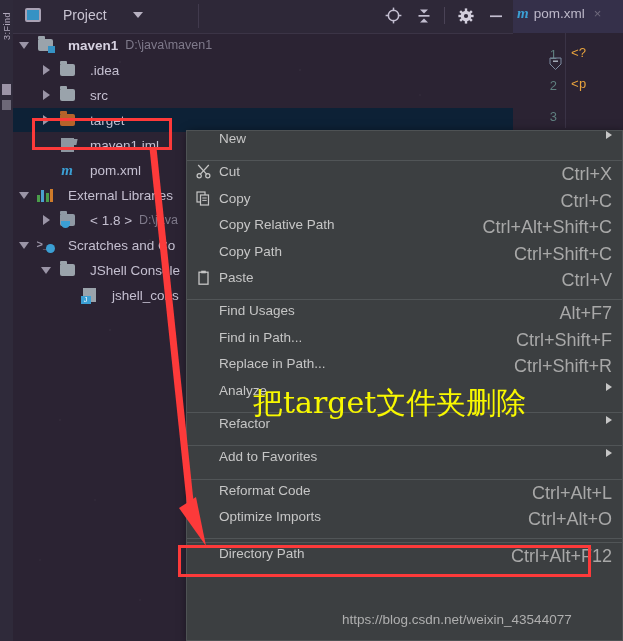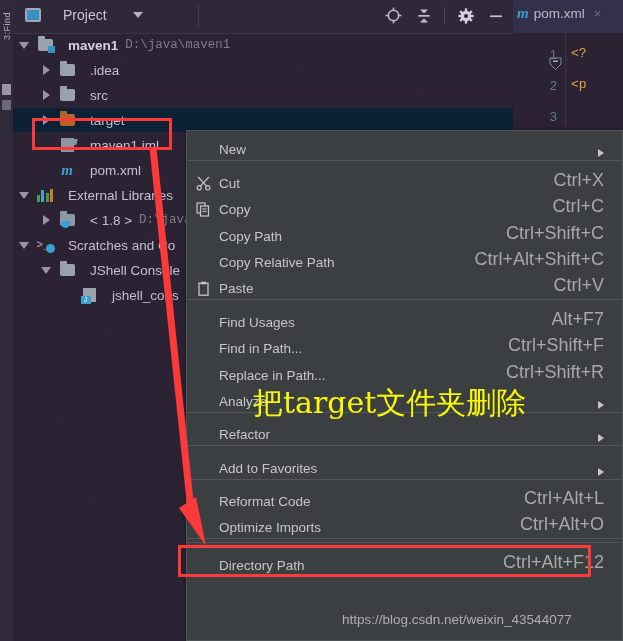--- a/index.html
+++ b/index.html
@@ -60,21 +60,21 @@
 
   .tree{position:absolute;left:13px;top:33px;width:500px;height:608px;overflow:hidden;}
   .row{position:absolute;left:0;width:500px;height:24px;display:flex;align-items:center;font-size:13.5px;color:#c4bfd0;white-space:nowrap;}
   .row.sel{background:#0d2136;}
   .arrow-r{width:0;height:0;border-top:5px solid transparent;border-bottom:5px solid transparent;border-left:7px solid #9a94a6;}
   .arrow-d{width:0;height:0;border-left:5px solid transparent;border-right:5px solid transparent;border-top:7px solid #9a94a6;}
   .arrow-slot{width:22px;display:flex;justify-content:center;align-items:center;flex:0 0 22px;}
   .icn{width:20px;flex:0 0 20px;display:flex;justify-content:center;align-items:center;}
   .lbl{margin-left:13px;}
   .lbl.b{font-weight:bold;color:#d6d1e0;}
-  .path{color:#7f7a8b;margin-left:7px;font-size:12.5px;font-family:Liberation Mono, monospace;}
+  .path{color:#7f7a8b;margin-left:7px;font-size:12.5px;}
 
   .fold{width:15px;height:12px;border-radius:1px 2px 2px 2px;position:relative;background:#9aa3ab;}
   .fold:before{content:"";position:absolute;left:0;top:-3px;width:7px;height:3px;border-radius:1px 1px 0 0;background:#9aa3ab;}
   .fold.orange{background:#b5632a;}
   .fold.orange:before{background:#b5632a;}
   .fold.badge:after{content:"";position:absolute;right:-2px;bottom:-2px;width:7px;height:7px;background:#3592c4;}
   .fold.lib{background:#8f99a4;}
   .fold.lib:before{background:#8f99a4;}
   .fold.lib:after{content:"";position:absolute;left:1px;bottom:-2px;width:9px;height:7px;border-radius:0 0 5px 5px;background:#3b9fd4;}
 
@@ -99,21 +99,21 @@
   .gutter-line{position:absolute;left:52px;top:0;width:1px;height:95px;background:#3a3346;}
   .code{position:absolute;left:58px;top:0;font-family:"Liberation Mono","DejaVu Sans Mono",monospace;font-size:13px;}
   .fold-marker{position:absolute;left:36px;top:24px;width:13px;height:14px;}
 
   
   .ctx{
     position:absolute;left:186px;top:130px;width:437px;height:511px;
     background:#3c3f41;border:1px solid #4e5254;box-sizing:border-box;
     box-shadow:2px 2px 9px rgba(0,0,0,.55);
   }
-  .mi{position:relative;height:26.4px;display:flex;align-items:flex-end;padding:0 18px 0 0;font-size:13.5px;color:#c6c6c6;cursor:default;white-space:nowrap;}
+  .mi{position:relative;height:26.4px;display:flex;align-items:flex-start;padding:0 10px 0 0;font-size:13.5px;color:#c6c6c6;cursor:default;white-space:nowrap;}
   .mi .mi-ico{width:32px;flex:0 0 32px;display:flex;justify-content:center;align-items:center;}
   .mi .mi-lbl{flex:1;}
   .mi .mi-key{color:#a8a8a8;font-size:18px;margin-left:18px;}
   .mi .mi-sub{width:0;height:0;border-top:4.5px solid transparent;border-bottom:4.5px solid transparent;border-left:6px solid #c6c6c6;margin-left:14px;}
   .mi.hl{background:#4b6eaf;color:#ffffff;}
   .mi.hl .mi-key{color:#e3e3e3;}
   .msep{height:1px;background:#515557;margin:3px 0;}
 
   
   .redbox{position:absolute;border:3px solid #fd3a3a;box-sizing:border-box;pointer-events:none;}
@@ -356,28 +356,28 @@
           <line x1="6.3" y1="7" x2="10.7" y2="7" stroke="#c6c6c6" stroke-width="1"></line>
           <line x1="6.3" y1="9.4" x2="10.7" y2="9.4" stroke="#c6c6c6" stroke-width="1"></line>
         </svg>
       </span>
       <span class="mi-lbl">Copy</span>
       <span class="mi-key">Ctrl+C</span>
     </div>
 
     <div class="mi">
       <span class="mi-ico"></span>
+      <span class="mi-lbl">Copy Relative Path</span>
+      <span class="mi-key">Ctrl+Alt+Shift+C</span>
+    </div>
+
+    <div class="mi">
+      <span class="mi-ico"></span>
       <span class="mi-lbl">Copy Path</span>
       <span class="mi-key">Ctrl+Shift+C</span>
-    </div>
-
-    <div class="mi">
-      <span class="mi-ico"></span>
-      <span class="mi-lbl">Copy Relative Path</span>
-      <span class="mi-key">Ctrl+Alt+Shift+C</span>
     </div>
 
     <div class="mi">
       <span class="mi-ico">
         <svg width="15" height="15" viewBox="0 0 15 15">
           <rect x="3" y="2.2" width="9" height="12" fill="none" stroke="#c6c6c6" stroke-width="1.3"></rect>
           <rect x="5.2" y="0.7" width="4.6" height="2.6" fill="#c6c6c6"></rect>
         </svg>
       </span>
       <span class="mi-lbl">Paste</span>

